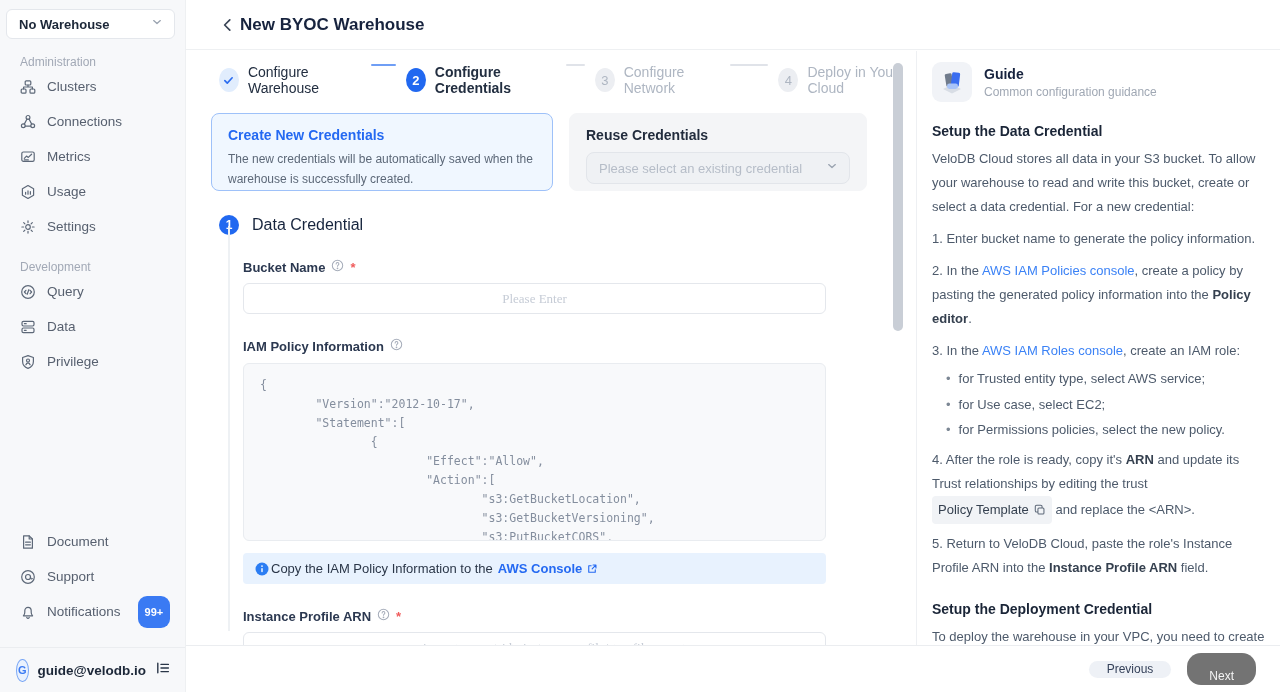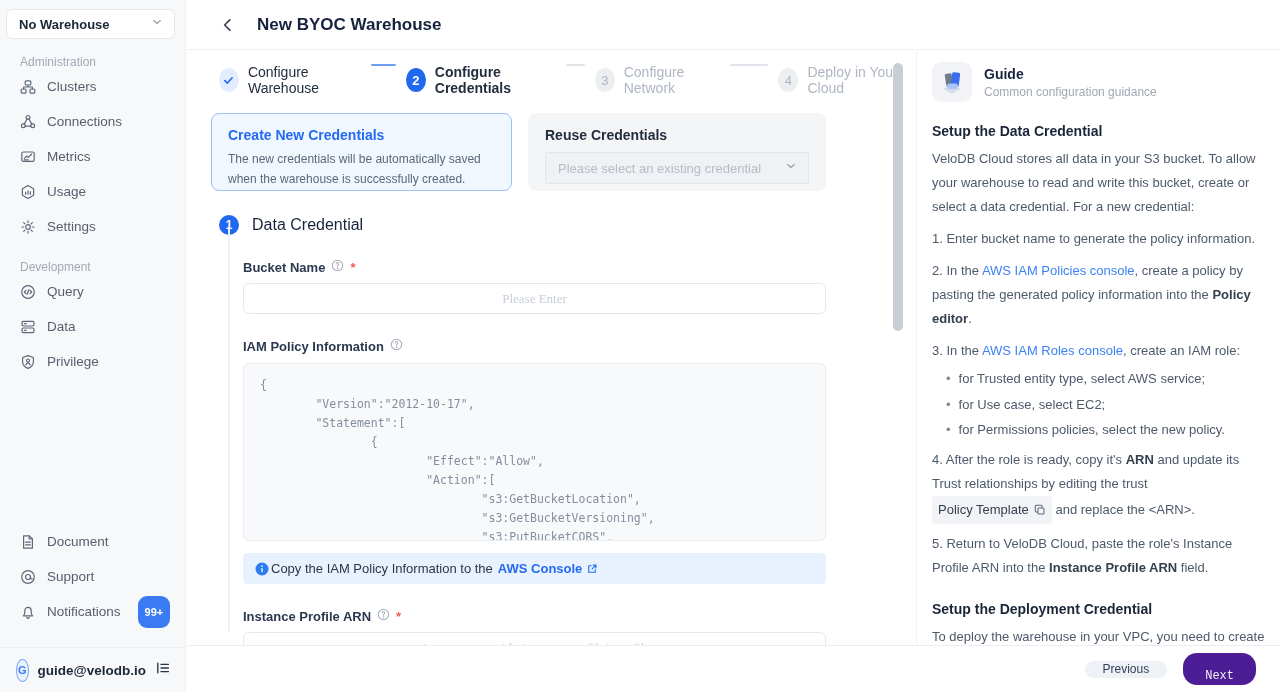--- a/index.html
+++ b/index.html
@@ -21,21 +21,21 @@
   .badge { background:#3a7af3; color:#fff; font-size:11px; font-weight:700; border-radius:9px;
     padding:10px 7px; margin-left:6px; }
   .side-divider { height:1px; background:#ebedf0; margin-top:10px; }
   .user-row { height:44px; display:flex; align-items:center; gap:9px; padding:0 14px 0 16px; }
   .avatar { width:23px; height:23px; border-radius:50%; border:1.5px solid #7aa7f5; background:#eaf2fe;
     color:#3a7af3; font-size:11px; font-weight:700; display:flex; align-items:center; justify-content:center; }
   .user-email { font-size:13.5px; font-weight:700; color:#1c2738; flex:1; }
 
   
   .right-area { position:absolute; left:186px; top:0; right:0; bottom:0; background:#fff; }
-  .page-header { height:50px; border-bottom:1px solid #eef0f2; display:flex; align-items:center; padding-left:33px; gap:20px; }
+  .page-header { height:50px; border-bottom:1px solid #eef0f2; display:flex; align-items:center; padding-left:33px; gap:3px; }
   .back-btn { width:18px; height:18px; display:flex; cursor:pointer; }
   .page-title { font-size:17px; font-weight:700; color:#17233e; }
   .body-row { position:absolute; top:51px; left:0; right:0; bottom:47px; display:flex; }
 
   
   .main-col { flex:1; position:relative; overflow:hidden; }
   .v-scrollbar { position:absolute; right:13px; top:12px; width:10px; height:268px;
     background:#c9ced6; border-radius:5px; cursor:pointer; }
   .timeline { position:absolute; left:42px; top:175px; width:2px; height:405px; background:#eef1f4; }
 
@@ -49,26 +49,26 @@
   .step-label { font-size:14px; color:#222e40; }
   .step.is-active .step-label { font-weight:700; }
   .step.is-pending .step-label { color:#aeb6c2; }
   .connector { height:2px; border-radius:1px; }
   .connector.c-done { background:#6f9ef5; width:30px; }
   .connector.c-gray { background:#e0e3e9; width:22px; }
   .connector.c-gray2 { background:#e0e3e9; width:46px; }
 
   .cards { display:flex; gap:16px; margin:17px 0 0 25px; }
   .card { border-radius:8px; padding:13px 16px; height:78px; }
-  .card.create { width:301px; background:#f0f7ff; border:1px solid #9ec1f9; cursor:pointer; }
+  .card.create { width:342px; background:#f0f7ff; border:1px solid #9ec1f9; cursor:pointer; }
   .card.reuse { width:298px; background:#f4f5f7; border:1px solid #f4f5f7; cursor:pointer; }
   .card.create .card-title { color:#2469f2; font-size:14px; font-weight:600; }
   .card.reuse .card-title { color:#222c3d; font-size:14px; font-weight:600; }
   .card-desc { font-size:12px; color:#5c6878; line-height:1.65; margin-top:7px; }
-  .reuse-select { margin-top:9px; height:32px; background:#eff1f4; border:1px solid #e2e5ea; border-radius:2px;
+  .reuse-select { margin-top:9px; height:32px; background:#eff1f4; border:1px solid #e2e5ea; border-radius:8px;
     display:flex; align-items:center; padding:0 10px 0 12px; cursor:pointer; }
   .reuse-select .ph { flex:1; font-size:13px; color:#b6bdc8; }
 
   .section-head { display:flex; align-items:center; gap:13px; margin:24px 0 0 33px; }
   .section-num { width:20px; height:20px; border-radius:50%; background:#2168f0; color:#fff;
     font-size:12px; font-weight:700; display:flex; align-items:center; justify-content:center; }
   .section-title { font-size:16px; font-weight:400; color:#16243d; }
 
   .form { margin-left:57px; width:583px; }
   .field-label { display:flex; align-items:center; gap:6px; margin-top:24px;
@@ -102,21 +102,21 @@
   .g-chip { background:#f1f3f6; border-radius:4px; padding:2px 6px; color:#35404f; cursor:pointer;
     display:inline-flex; align-items:center; gap:5px; white-space:nowrap; }
 
   
   .page-footer { position:absolute; left:0; right:0; bottom:0; height:47px; background:#fff;
     border-top:1px solid #ebedf0; display:flex; align-items:center; justify-content:flex-end;
     gap:16px; padding-right:24px; z-index:5; }
   .btn { height:17px; border:none; border-radius:14px; font-size:12px; cursor:pointer;
     font-family:"Liberation Sans", sans-serif; }
   .btn.prev { background:#eef1f6; color:#36425a; padding:0 18px; }
-  .btn.next { background:#4c1d95; color:rgba(255,255,255,0.92); padding:16px 22px;font-family:Liberation Mono, monospace; }
+  .btn.next { background:#737373; color:rgba(255,255,255,0.92); padding:16px 22px; }
 </style>
 </head>
 <body>
 
 <div class="app">
 
   <aside class="sidebar">
     <div class="wh-select">
       <span class="lbl">No Warehouse</span>
       <span class="ic">

